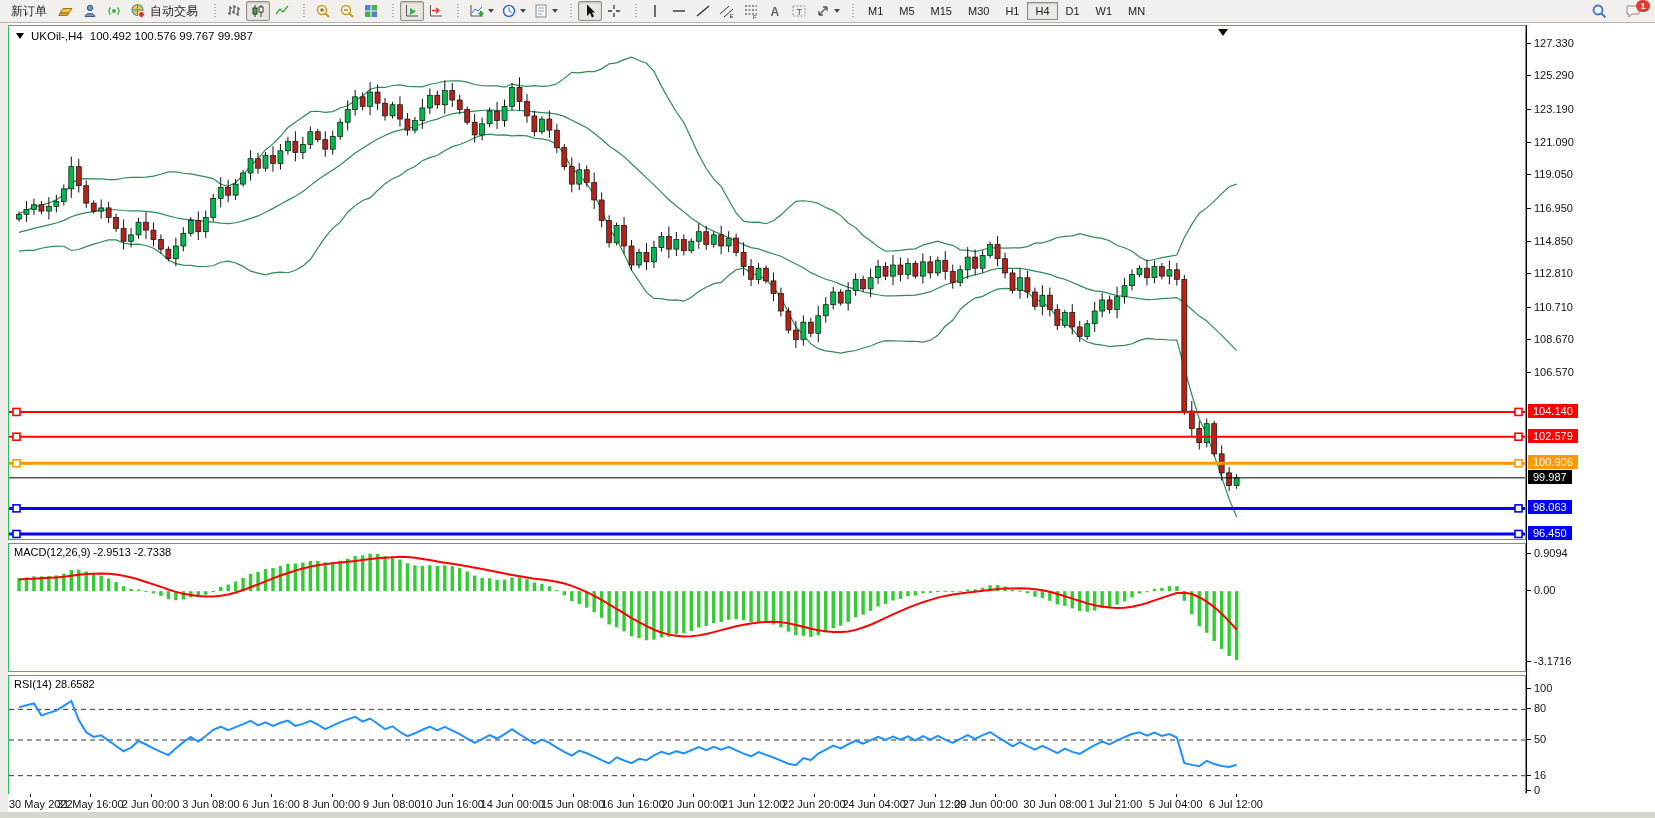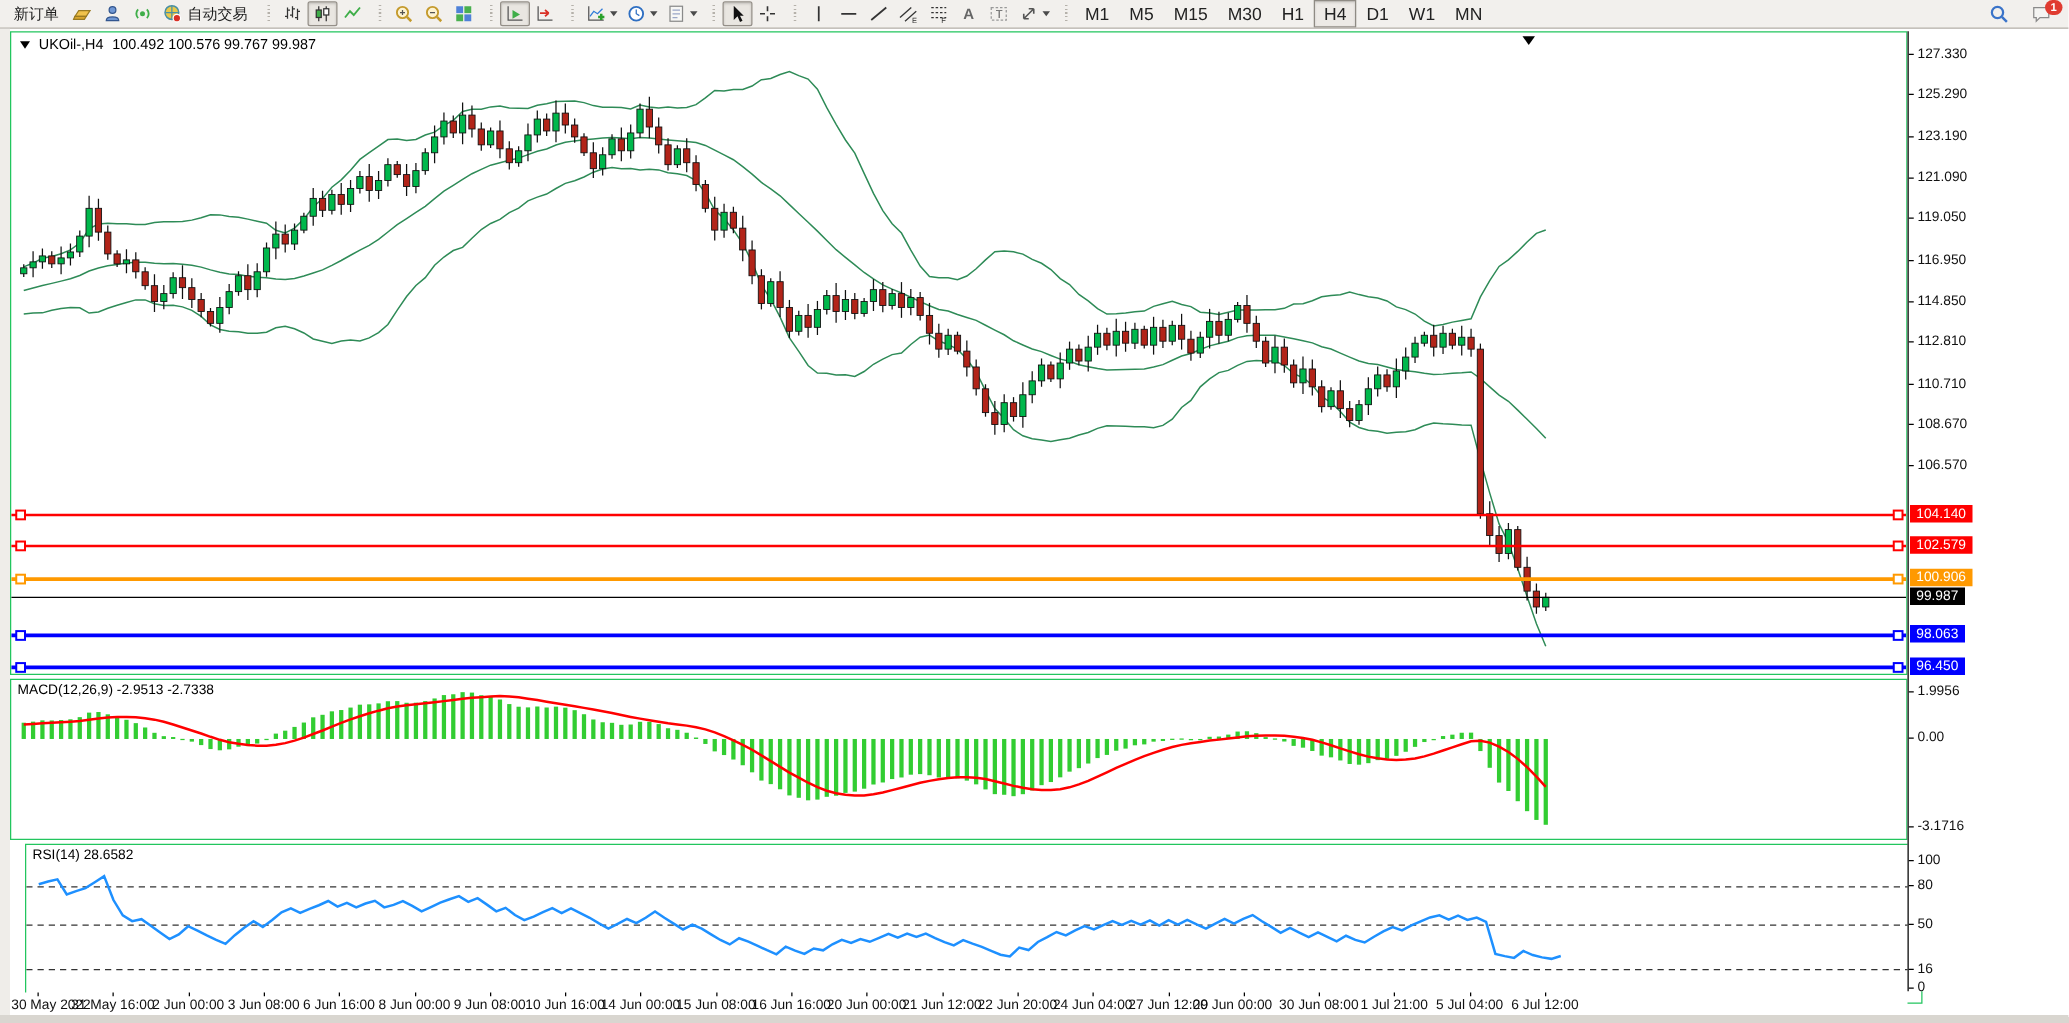--- a/index.html
+++ b/index.html
@@ -10,30 +10,30 @@
   .tb-group{display:flex;align-items:center;margin-right:7px;}
   .tb-group.grip::before{content:"";display:block;width:2px;height:15px;margin:0 6px 0 2px;
       background:repeating-linear-gradient(to bottom,#b5b1aa 0,#b5b1aa 1px,transparent 1px,transparent 3px);}
   .tb-item{height:20px;min-width:24px;display:flex;align-items:center;justify-content:flex-start;
            padding:0 2px;border:1px solid transparent;border-radius:2px;box-sizing:border-box;position:relative;cursor:default;}
   .tb-item.active{border:1px solid #948f88;background:#e9e6e1;box-shadow:inset 0 1px 2px rgba(0,0,0,.18);}
   .tb-text{font-size:12px;color:#1c1c1c;padding:0 4px;white-space:nowrap;}
   .tb-ic{display:flex;align-items:center;justify-content:center;width:17px;height:17px;}
   .tb-caret{width:0;height:0;border-left:3px solid transparent;border-right:3px solid transparent;
             border-top:4px solid #4a4a4a;margin-left:3px;}
-  .tf{font-size:14px;color:#222;padding:2px 7px;border:1px solid transparent;}
+  .tf{font-size:11px;color:#222;padding:2px 7px;border:1px solid transparent;}
   .tf.active{border:1px solid #8f8b84;background:#edeae6;box-shadow:inset 0 1px 2px rgba(0,0,0,.15);}
   .tb-right{margin-left:auto;margin-right:10px;display:flex;align-items:center;gap:10px;}
   .badge{position:absolute;top:-2px;right:-6px;background:#e03c31;color:#fff;border-radius:8px;
          font-size:9px;line-height:12px;height:12px;min-width:8px;padding:0 3px;font-weight:bold;text-align:center;}
   
   .panel{position:absolute;background:#fff;border:1px solid #22c55e;box-sizing:border-box;}
   #chart-panel{left:8px;top:25px;width:1518px;height:515px;}
   #macd-panel{left:8px;top:543px;width:1518px;height:129px;}
-  #rsi-panel{left:20px;top:675px;width:1518px;height:128px;}
+  #rsi-panel{left:8px;top:675px;width:1518px;height:128px;}
   #time-axis{position:absolute;left:8px;top:794px;width:1518px;height:18px;background:#fff;}
   #price-axis{position:absolute;left:1526px;top:25px;width:129px;height:768px;background:#fff;border-left:1px solid #000;}
   #left-strip{position:absolute;left:0;top:23px;width:8px;height:795px;background:#efede9;}
   #bottom-strip{position:absolute;left:0;top:812px;width:1655px;height:6px;background:#d9d6d0;}
   .panel-label{position:absolute;left:5px;top:2px;font-size:11px;color:#000;white-space:nowrap;}
   #chart-title{position:absolute;left:7px;top:4px;font-size:11.5px;color:#000;display:flex;align-items:center;gap:7px;white-space:nowrap;}
   .tri-down{width:0;height:0;border-left:4px solid transparent;border-right:4px solid transparent;border-top:6px solid #000;}
   .ax-label{position:absolute;left:7px;font-size:11px;color:#111;white-space:nowrap;}
   .ax-mark{position:absolute;left:0;width:4px;height:1px;background:#000;}
   .ax-badge{position:absolute;left:1px;height:14px;line-height:14px;font-size:11px;color:#fff;padding:0 5px;white-space:nowrap;}
@@ -906,21 +906,21 @@
       <div class="ax-mark" style="top:314.07822px;"></div>
       <div class="ax-label" style="top: 308.078px;">108.670</div>
       <div class="ax-mark" style="top: 347.399px;"></div>
       <div class="ax-label" style="top: 341.399px;">106.570</div>
       <div class="ax-badge" style="top: 378.956px; background: rgb(255, 0, 0);">104.140</div>
       <div class="ax-badge" style="top: 403.724px; background: rgb(255, 0, 0);">102.579</div>
       <div class="ax-badge" style="top: 430.27px; background: rgb(255, 153, 0);">100.906</div>
       <div class="ax-badge" style="top: 444.851px; background: rgb(0, 0, 0);">99.987</div>
       <div class="ax-badge" style="top: 475.379px; background: rgb(0, 0, 255);">98.063</div>
       <div class="ax-badge" style="top: 500.973px; background: rgb(0, 0, 255);">96.450</div>
-      <div class="ax-label" style="top: 521.884px;">1.9956</div>
+      <div class="ax-label" style="top: 521.884px;">0.9094</div>
       <div class="ax-mark" style="top: 527.884px;"></div>
       <div class="ax-label" style="top: 559.181px;">0.00</div>
       <div class="ax-mark" style="top: 565.181px;"></div>
       <div class="ax-label" style="top: 629.781px;">-3.1716</div>
       <div class="ax-mark" style="top: 635.781px;"></div>
       <div class="ax-label" style="top: 657px;">100</div>
       <div class="ax-mark" style="top: 663px;"></div>
       <div class="ax-label" style="top: 677.4px;">80</div>
       <div class="ax-mark" style="top: 683.4px;"></div>
       <div class="ax-label" style="top: 708px;">50</div>

